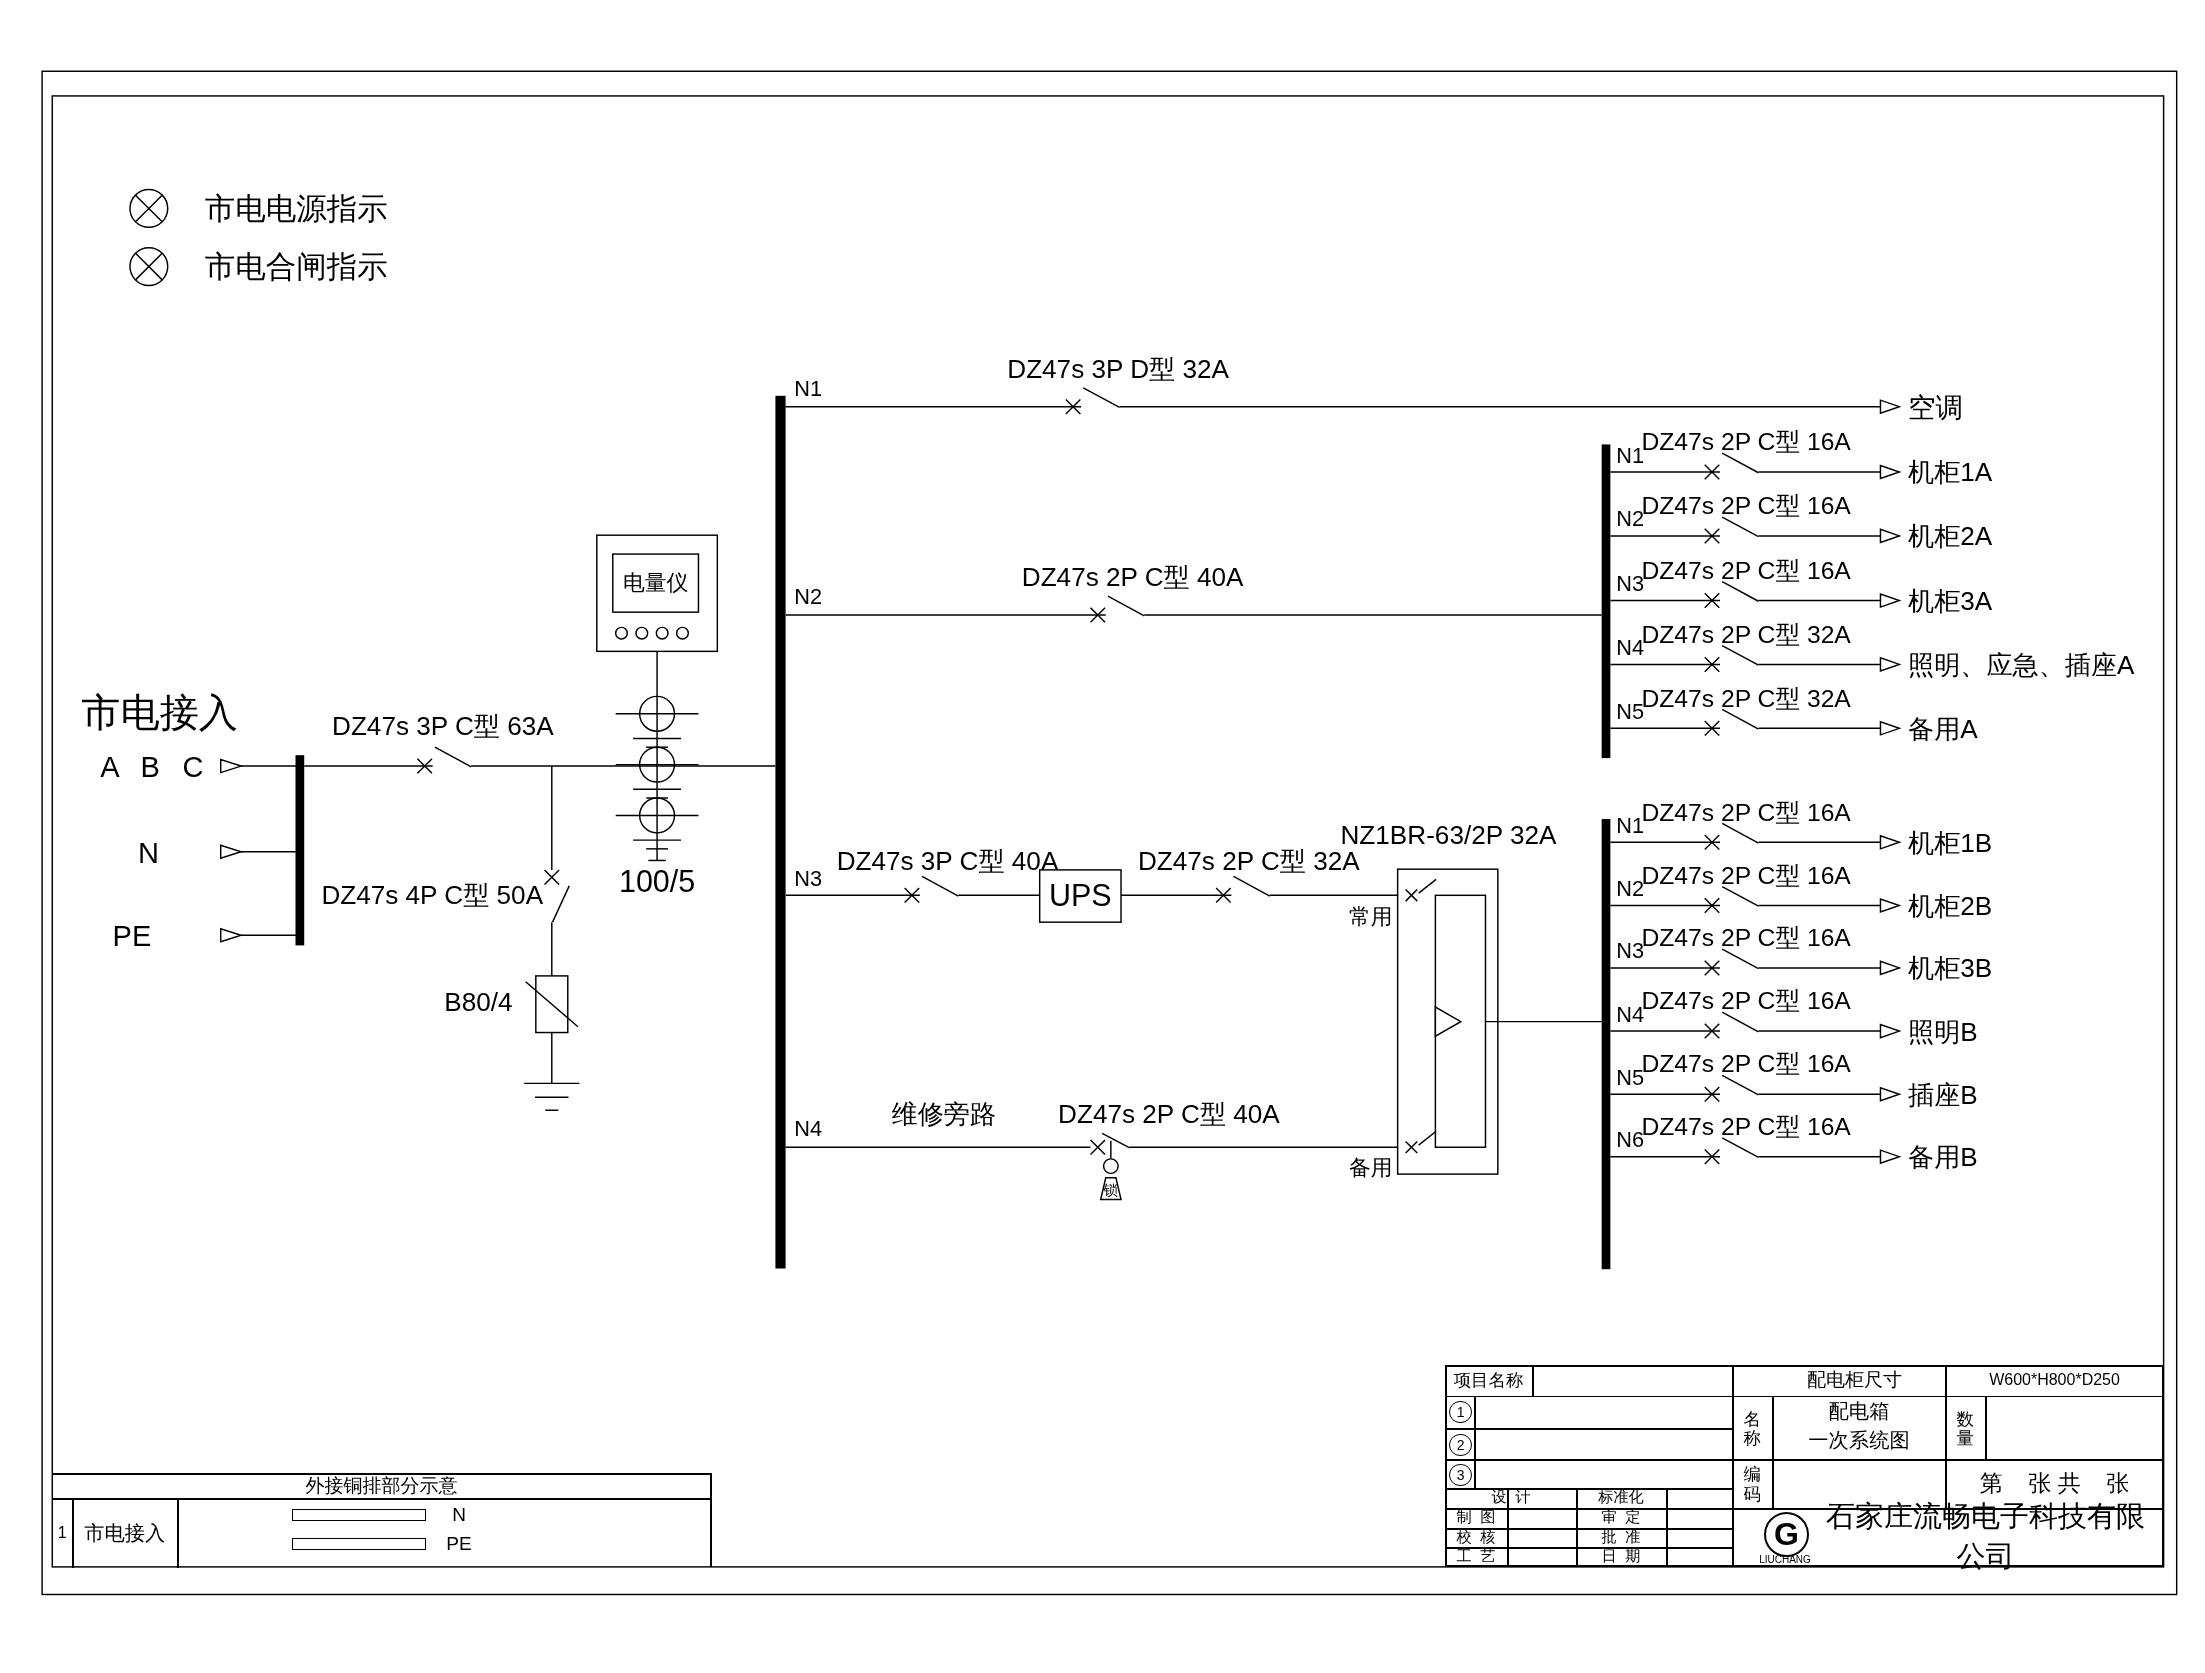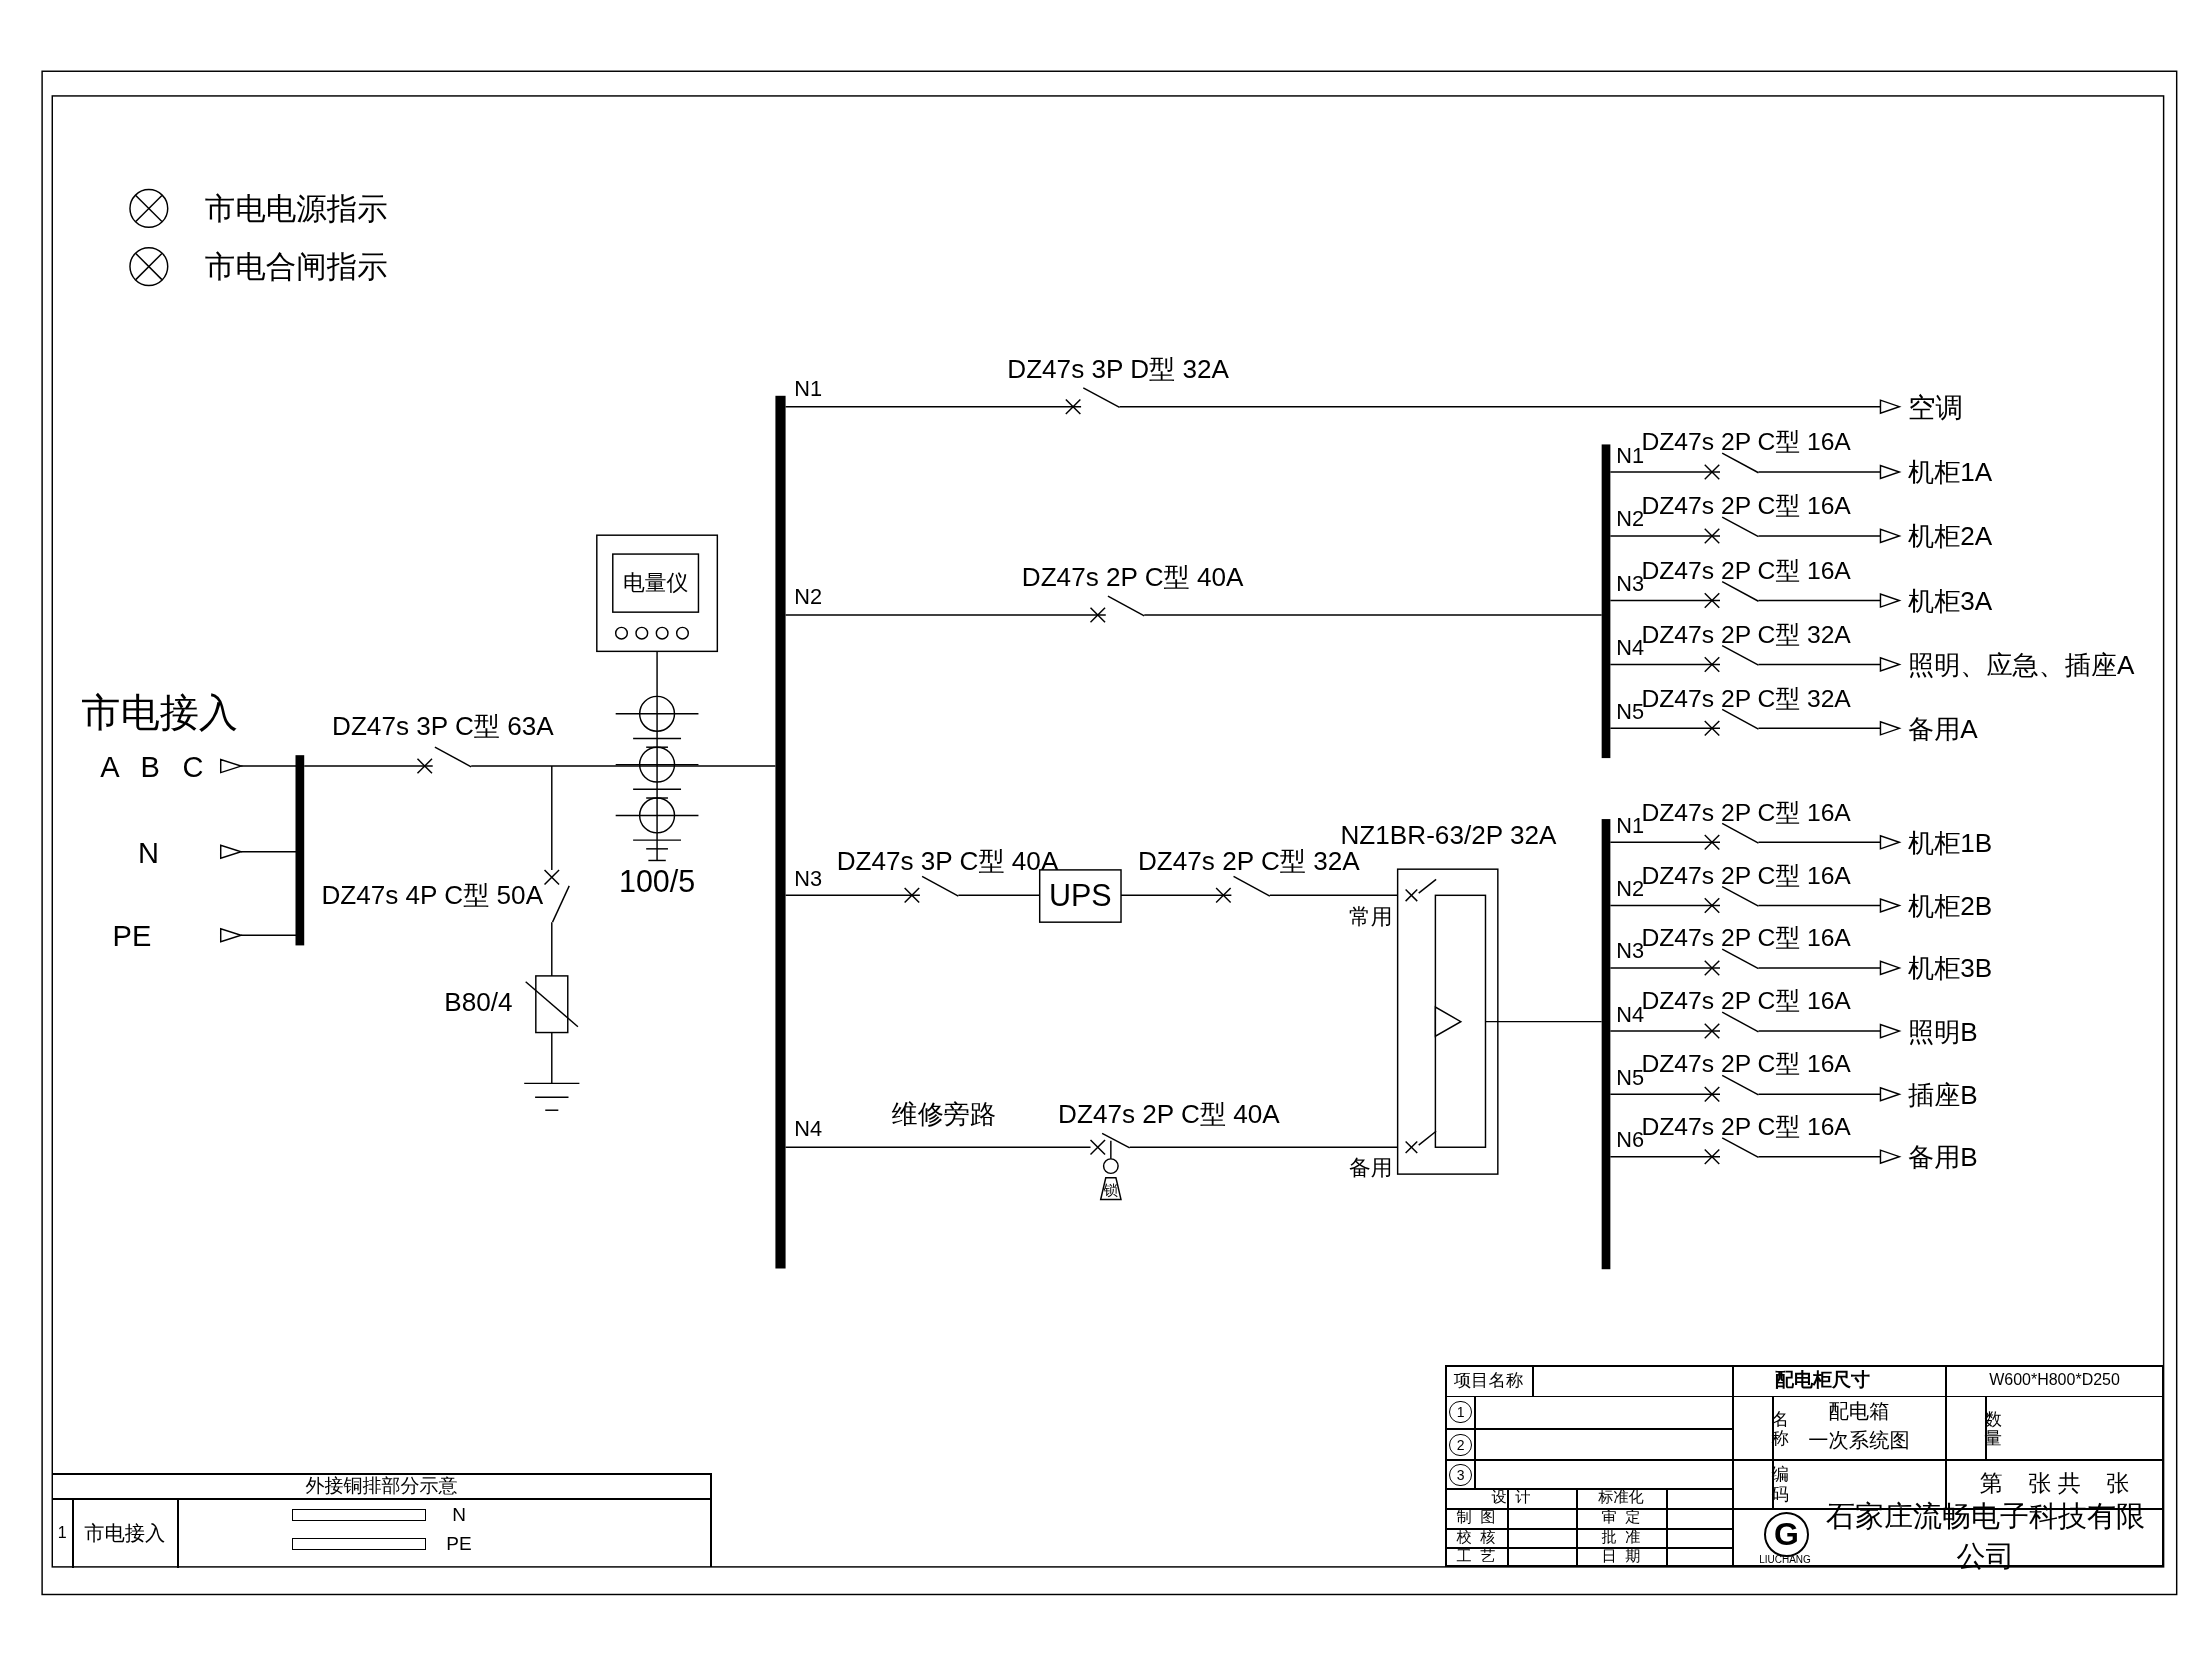--- a/index.html
+++ b/index.html
@@ -7,21 +7,21 @@
           font-family:"Liberation Sans", sans-serif;color:#000;}
   svg{position:absolute;left:0;top:0;}
   svg line, svg rect, svg circle, svg polygon, svg path{stroke:#000;stroke-width:2;fill:none;}
   svg text{fill:#000;stroke:none;font-family:"Liberation Sans", sans-serif;}
   svg .bus{fill:#000;stroke:none;}
   svg .wf{fill:#fff;}
   .abs{position:absolute;}
   .hl{position:absolute;background:#000;height:1.5px;}
   .vl{position:absolute;background:#000;width:1.5px;}
   .tb-txt{position:absolute;display:flex;align-items:center;justify-content:center;text-align:center;}
-  .vtext{line-height:1.12;word-break:break-all;text-align:center;margin-left:28px;}
+  .vtext{line-height:1.12;word-break:break-all;text-align:center;}
   .circ{position:absolute;width:20.3px;height:20.3px;border:1.5px solid #000;border-radius:50%;
         display:flex;align-items:center;justify-content:center;font-size:14px;}
   .barrect{position:absolute;border:1.5px solid #000;background:#fff;}
   .logo-circ{position:absolute;width:41px;height:41px;border:2.2px solid #000;border-radius:50%;
         display:flex;align-items:center;justify-content:center;font-size:32px;font-weight:bold;}
   .pre{white-space:pre;}
 </style>
 </head>
 <body>
 
@@ -353,21 +353,21 @@
   <div class="vl" style="left:62px;top:123px;height:78px;"></div>
   <div class="vl" style="left:131px;top:123px;height:78px;"></div>
   <div class="vl" style="left:221px;top:123px;height:78px;"></div>
   <div class="vl" style="left:287px;top:0;height:202px;"></div>
   <div class="vl" style="left:327px;top:30.5px;height:113px;"></div>
   <div class="vl" style="left:500px;top:0;height:143px;"></div>
   <div class="vl" style="left:540px;top:30.5px;height:64px;"></div>
   <div class="vl" style="left:717px;top:0;height:202px;width:2.2px;"></div>
 
   <div class="tb-txt" style="left:0;top:0;width:87px;height:30.5px;font-size:17.4px;">项目名称</div>
-  <div class="tb-txt" style="left:271px;top:0;width:213px;height:30.5px;font-size:19px;font-weight:bold;">配电柜尺寸</div>
+  <div class="tb-txt" style="left:303px;top:0;width:213px;height:30.5px;font-size:19px;">配电柜尺寸</div>
   <div class="tb-txt" style="left:500px;top:0;width:219px;height:30.5px;font-size:16px;">W600*H800*D250</div>
 
   <div class="circ" style="left:4.4px;top:36px;">1</div>
   <div class="circ" style="left:4.4px;top:69px;">2</div>
   <div class="circ" style="left:4.4px;top:99px;">3</div>
 
   <div class="tb-txt vtext" style="left:297px;top:41px;width:20.3px;height:46px;font-size:17.4px;">名称</div>
   <div class="tb-txt" style="left:327px;top:33px;width:174px;height:26px;font-size:20.3px;text-align:right;">配电箱</div>
   <div class="tb-txt" style="left:327px;top:62px;width:174px;height:26px;font-size:20.3px;">一次系统图</div>
   <div class="tb-txt vtext" style="left:510px;top:41px;width:20.3px;height:46px;font-size:17.4px;">数量</div>

